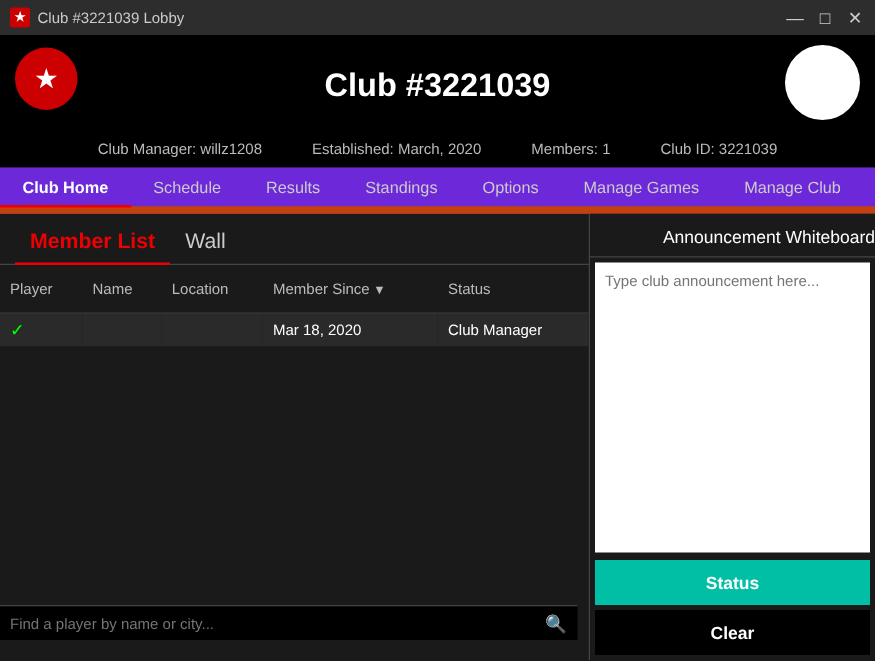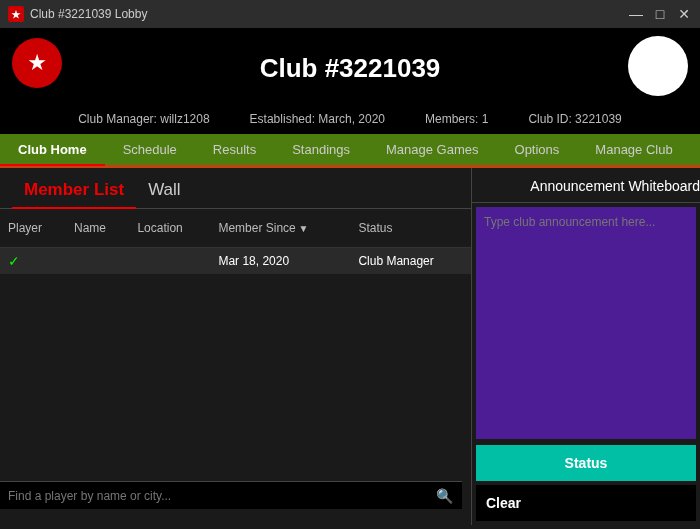--- a/index.html
+++ b/index.html
@@ -101,23 +101,23 @@
       justify-content: center;
       gap: 40px;
       padding: 4px 0 8px 0;
       font-size: 12px;
       color: #bbb;
       text-align: right;
     }
 
     
     .nav-tabs {
-      background: #4d7c0f;
-      display: flex;
-      border-bottom: 3px solid #c2410c;
+      background: #6d28d9;
+      display: flex;
+      border-bottom: 6px solid #c2410c;
     }
     .nav-tab {
       padding: 8px 18px;
       font-size: 13px;
       color: #ccc;
       cursor: pointer;
       position: relative;
     }
     .nav-tab.active {
       color: #fff;
@@ -238,21 +238,21 @@
     }
     .announcement-title {
       text-align: right;
       font-size: 14px;
       color: #fff;
       padding: 10px 0 8px 0;
       border-bottom: 1px solid #444;
     }
     .announcement-textarea {
       flex: 1;
-      background: #4c1d95;
+      background: #ffffff;
       color: #888;
       font-size: 12px;
       border: none;
       padding: 8px;
       resize: none;
       outline: none;
       font-family: Arial, sans-serif;
       margin: 4px;
     }
     .btn-publish {
@@ -268,21 +268,21 @@
     }
     .btn-clear {
       margin: 2px 4px 4px 4px;
       padding: 10px;
       background: #000;
       color: #fff;
       border: none;
       font-size: 14px;
       font-weight: bold;
       cursor: pointer;
-      text-align: left;
+      text-align: center;
     }
 
     .table-wrapper {
       flex: 1;
       overflow-y: auto;
     }
   </style>
 </head>
 <body>
 
@@ -318,24 +318,24 @@
   <div class="nav-tab">
     <span>Schedule</span>
   </div>
   <div class="nav-tab">
     <span>Results</span>
   </div>
   <div class="nav-tab">
     <span>Standings</span>
   </div>
   <div class="nav-tab">
+    <span>Options</span>
+  </div>
+  <div class="nav-tab">
     <span>Manage Games</span>
-  </div>
-  <div class="nav-tab">
-    <span>Options</span>
   </div>
   <div class="nav-tab">
     <span>Manage Club</span>
   </div>
 </div>
 
 <div class="main-content" style="position:relative;">
 
   <div class="left-panel">
 

